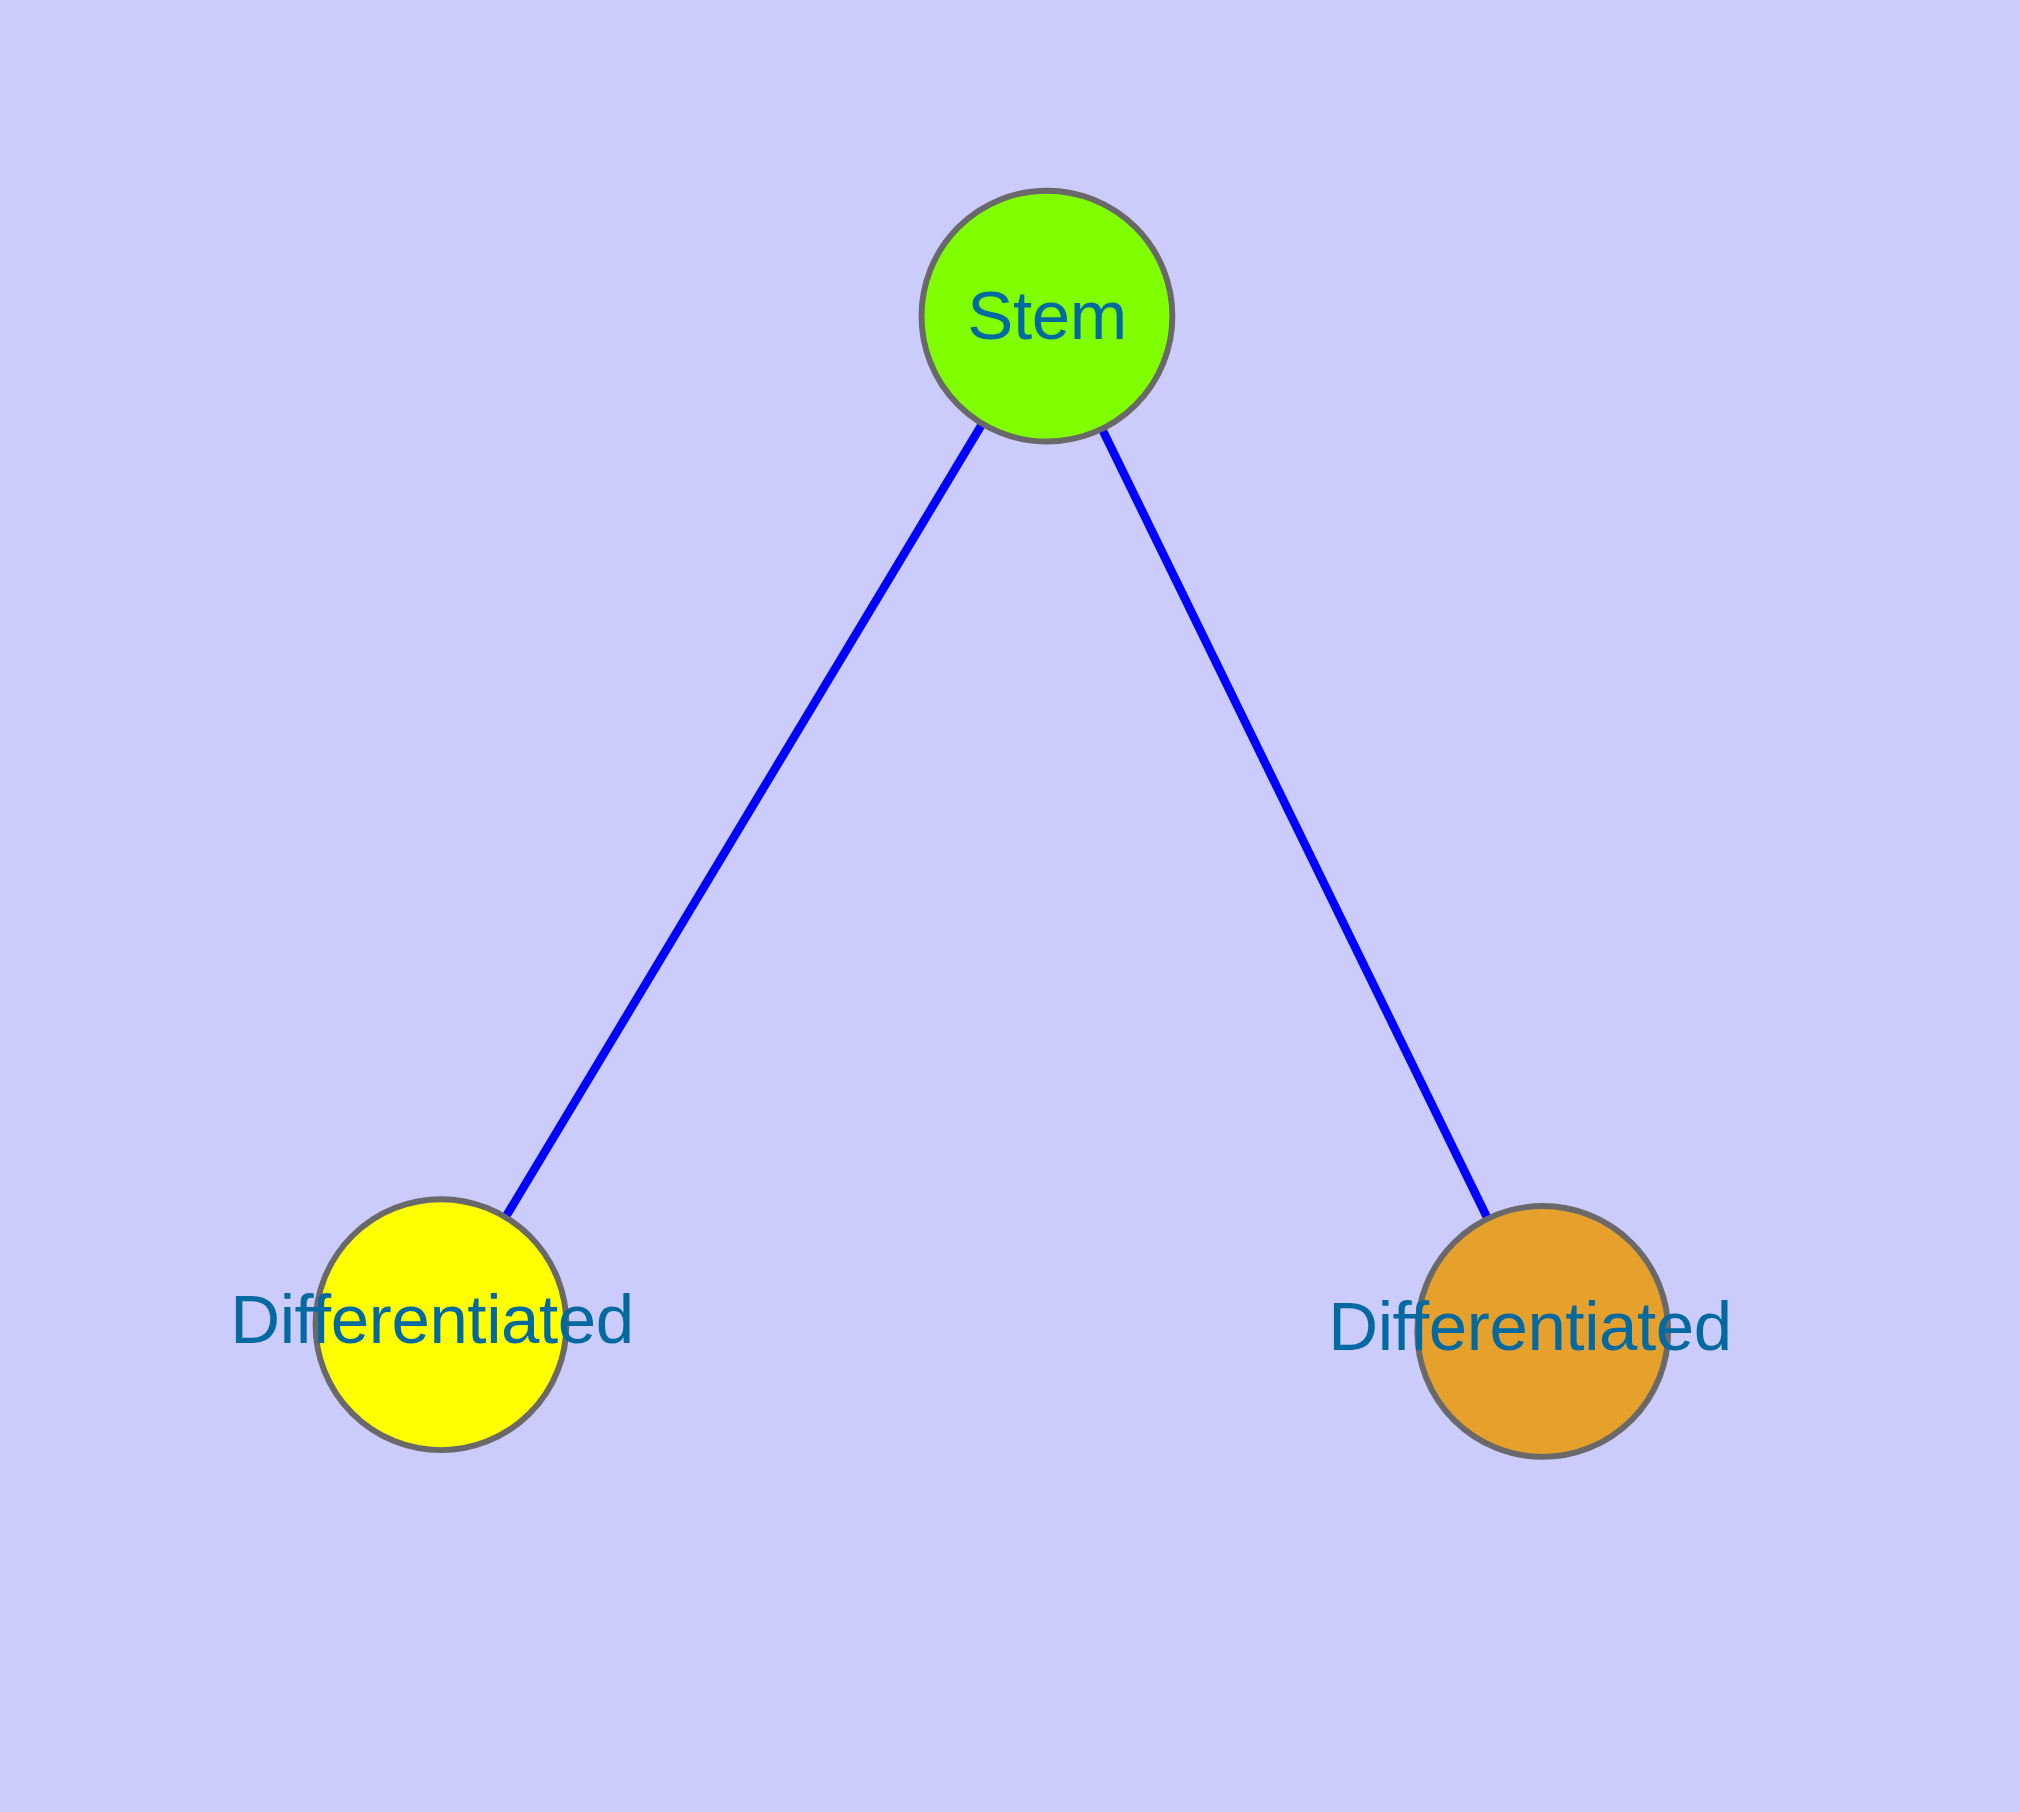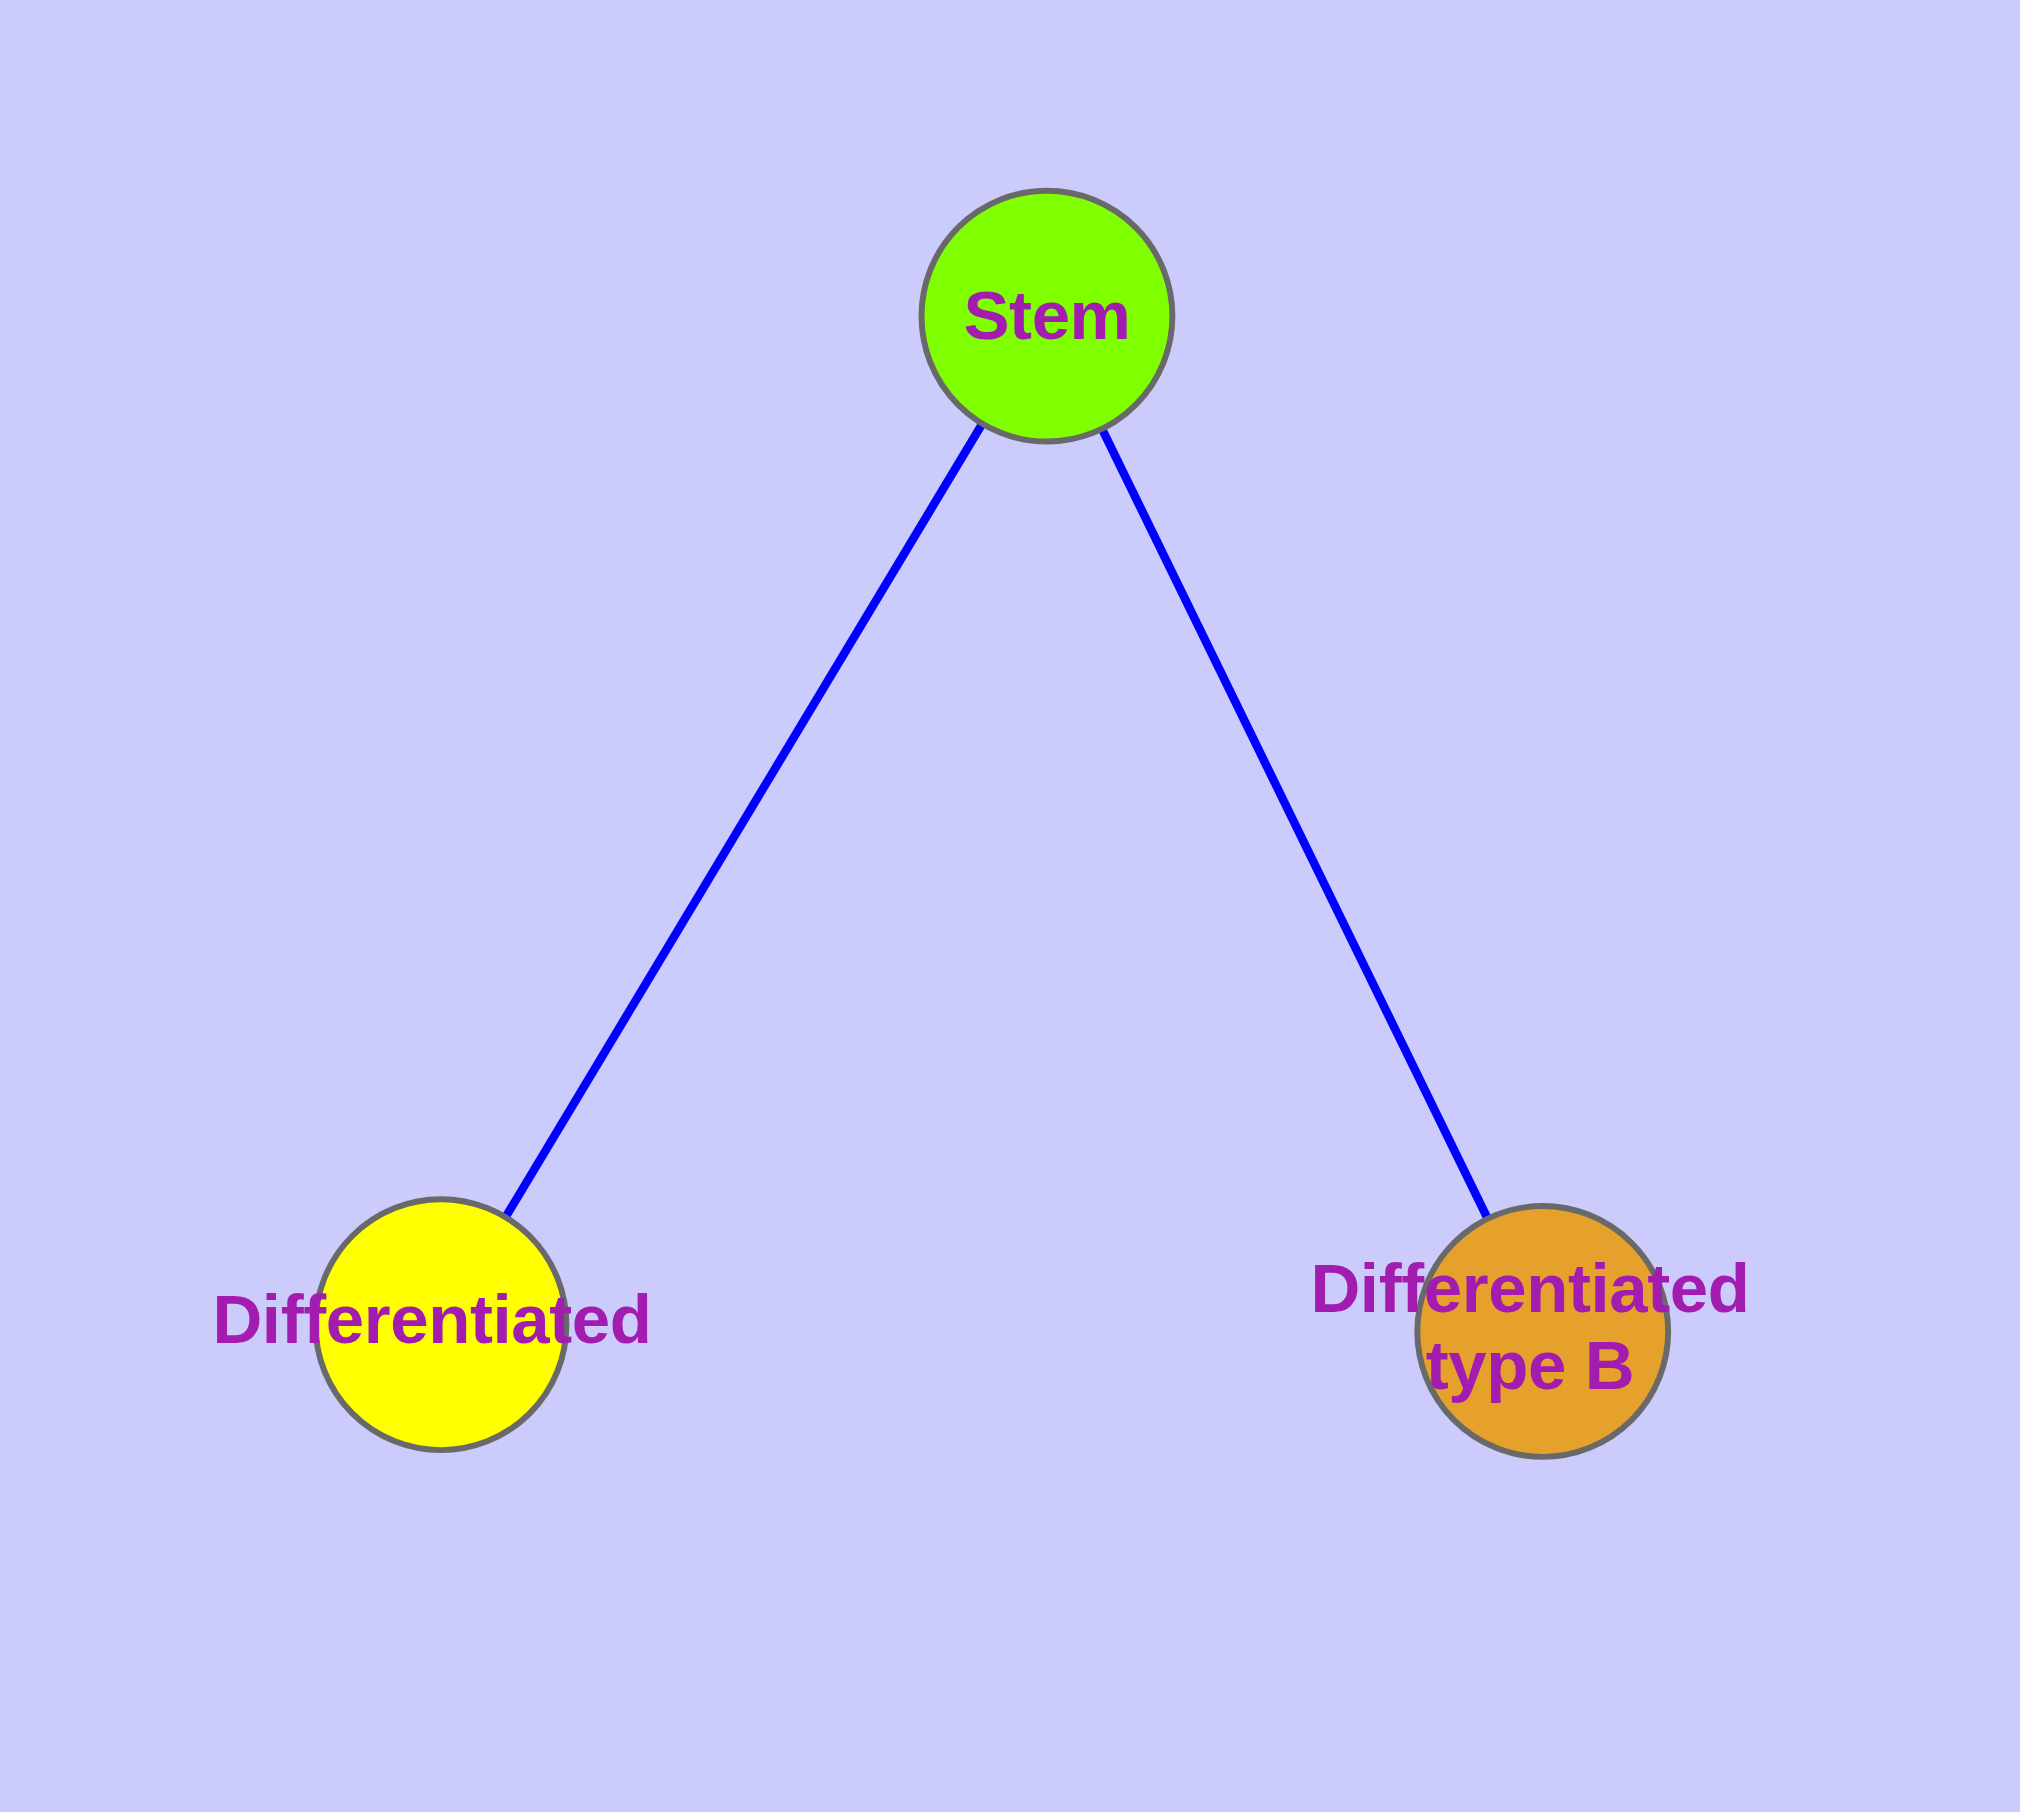--- a/index.html
+++ b/index.html
@@ -23,23 +23,23 @@
     position: absolute;
     left: 0;
     top: 0;
     width: 2021px;
     height: 1812px;
     display: block;
   }
   .node-label {
     position: absolute;
     text-align: center;
-    color: #a21caf;
+    color: #0369a1;
     font-family: "Liberation Sans", sans-serif;
-    font-weight: bold;
+    font-weight: normal;
     font-size: 69px;
     line-height: 1.12;
     white-space: pre;
     letter-spacing: -0.4px;
     pointer-events: none;
     transform: translate(-50%, -50%);
   }
 </style>
 </head>
 <body>
@@ -57,16 +57,16 @@
       <circle cx="1235" cy="373" r="148" fill="#80ff00" stroke="#696969" stroke-width="7"></circle>
       <circle cx="520" cy="1563" r="148" fill="#ffff00" stroke="#696969" stroke-width="7"></circle>
       <circle cx="1820" cy="1571" r="148" fill="#e5a12b" stroke="#696969" stroke-width="7"></circle>
     </g>
   </svg>
 
   <div class="node-label" style="left:1047px; top:316px;">Stem</div>
 
   <div class="node-label" style="left:432px; top:1320px;"><span>Differentiated</span><br></div>
 
-  <div class="node-label" style="left:1530px; top:1327px;"><span>Differentiated</span><br><span>type B</span></div>
+  <div class="node-label" style="left:1530px; top:1327px;"><span>Differentiated</span><br></div>
 
 </div>
 
 
 </body></html>

